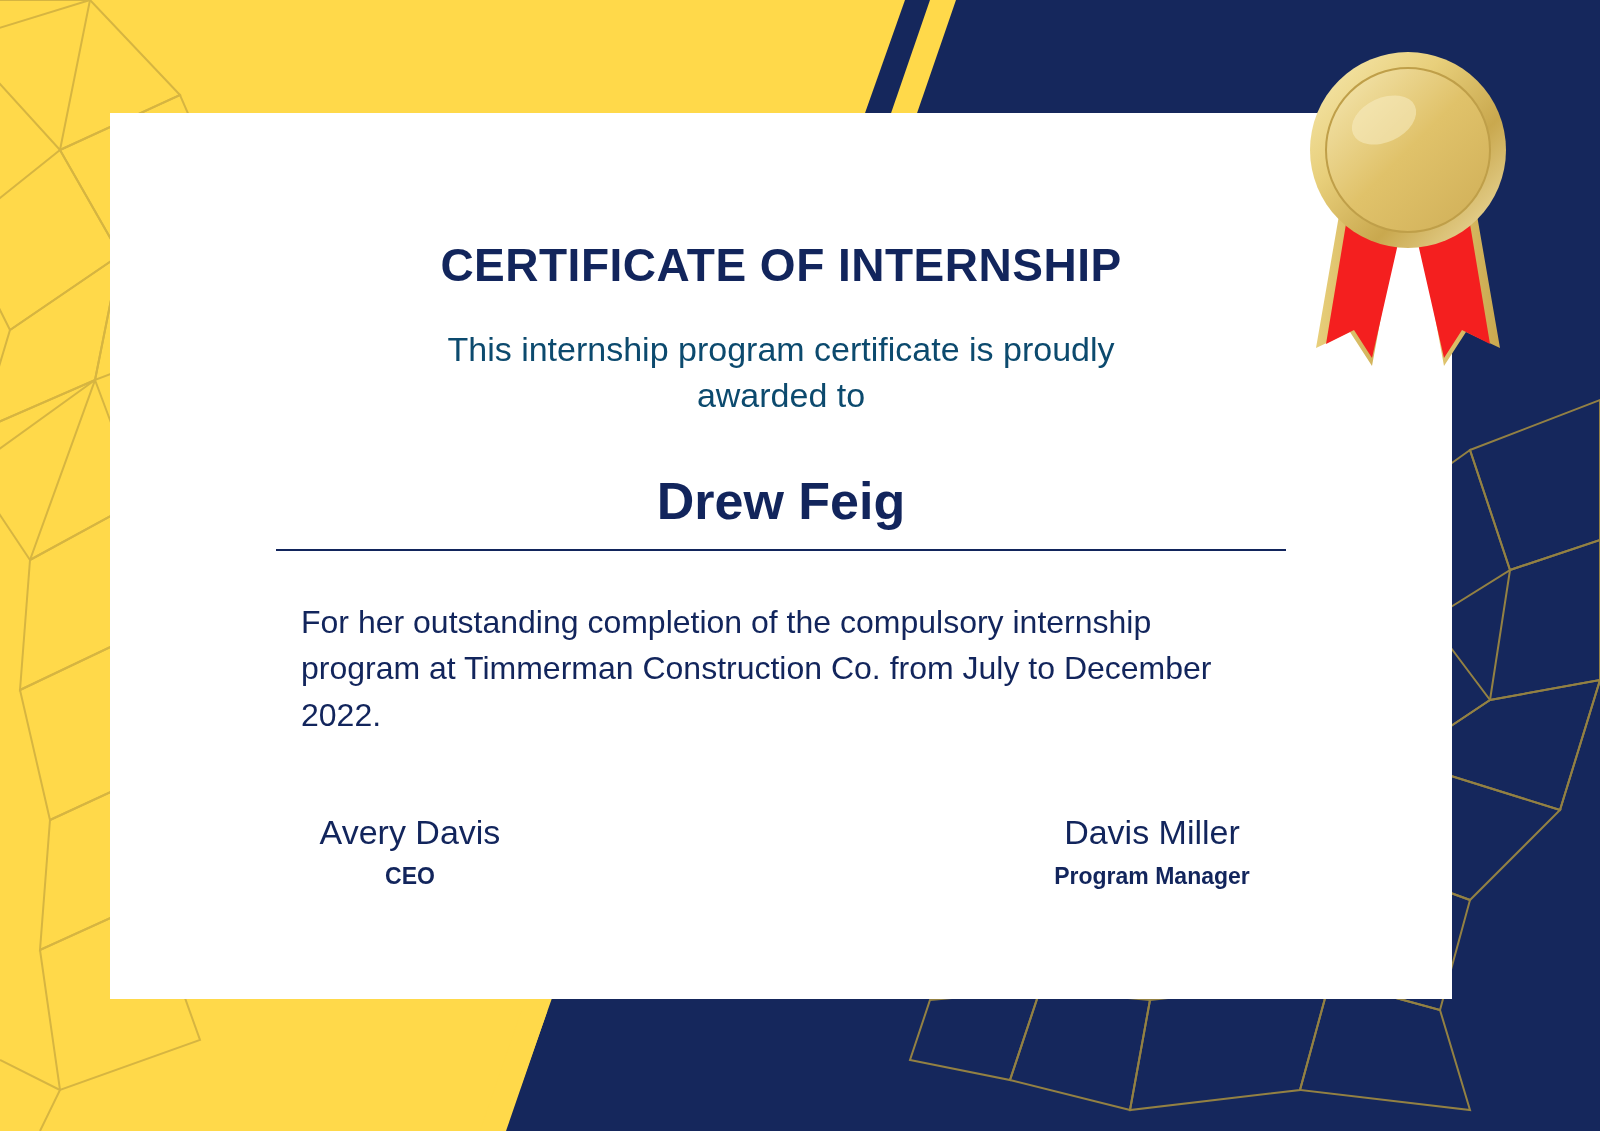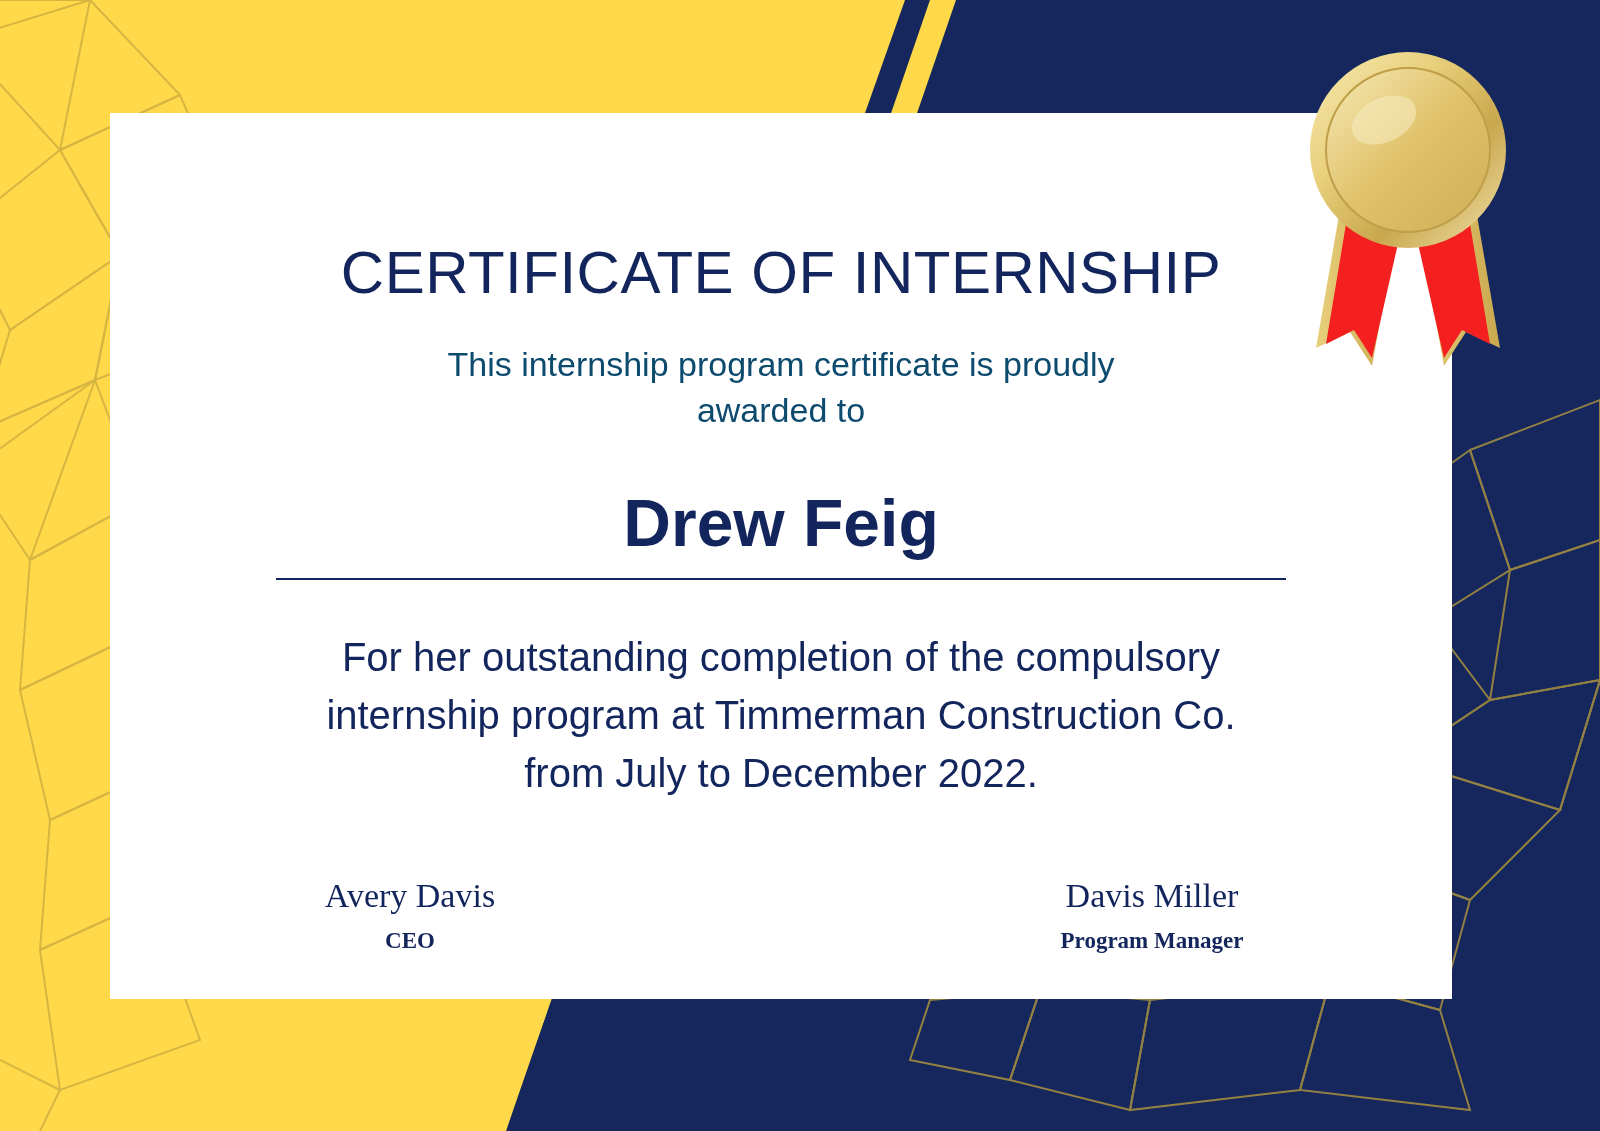--- a/index.html
+++ b/index.html
@@ -65,64 +65,63 @@
     width: 1342px;
     height: 886px;
     background: #ffffff;
     box-sizing: border-box;
     padding: 60px 70px;
   }
   .title {
     margin: 0;
     padding-top: 68px;
     text-align: center;
-    font-size: 60px;
-    font-weight: normal;
+    font-size: 46px;
+    font-weight: bold;
     letter-spacing: 0.5px;
     color: #12255c;
     line-height: 1.05;
   }
   .subtitle {
     margin: 38px auto 0;
     max-width: 800px;
     text-align: center;
     font-size: 34px;
     color: #0c4a6e;
     line-height: 1.35;
     font-weight: 400;
   }
   .recipient {
     margin: 56px 0 0;
     text-align: center;
-    font-size: 66px;
+    font-size: 52px;
     font-weight: bold;
     color: #12255c;
     line-height: 1;
   }
   .rule {
     margin: 22px auto 0;
     width: 1010px;
     height: 2px;
     background: #12255c;
   }
   .body-text {
     margin: 48px auto 0;
     max-width: 960px;
-    text-align: center;
-    font-size: 40px;
+    text-align: left;
+    font-size: 32px;
     color: #12255c;
     line-height: 1.45;
     font-weight: 400;
   }
   .signatures {
     display: flex;
     justify-content: space-between;
     margin-top: 74px;
     padding: 0 80px;
-    font-family: Liberation Serif, serif;
   }
   .sig {
     text-align: center;
     min-width: 300px;
   }
   .sig-name {
     font-size: 34px;
     color: #12255c;
     font-weight: 400;
     line-height: 1.2;

